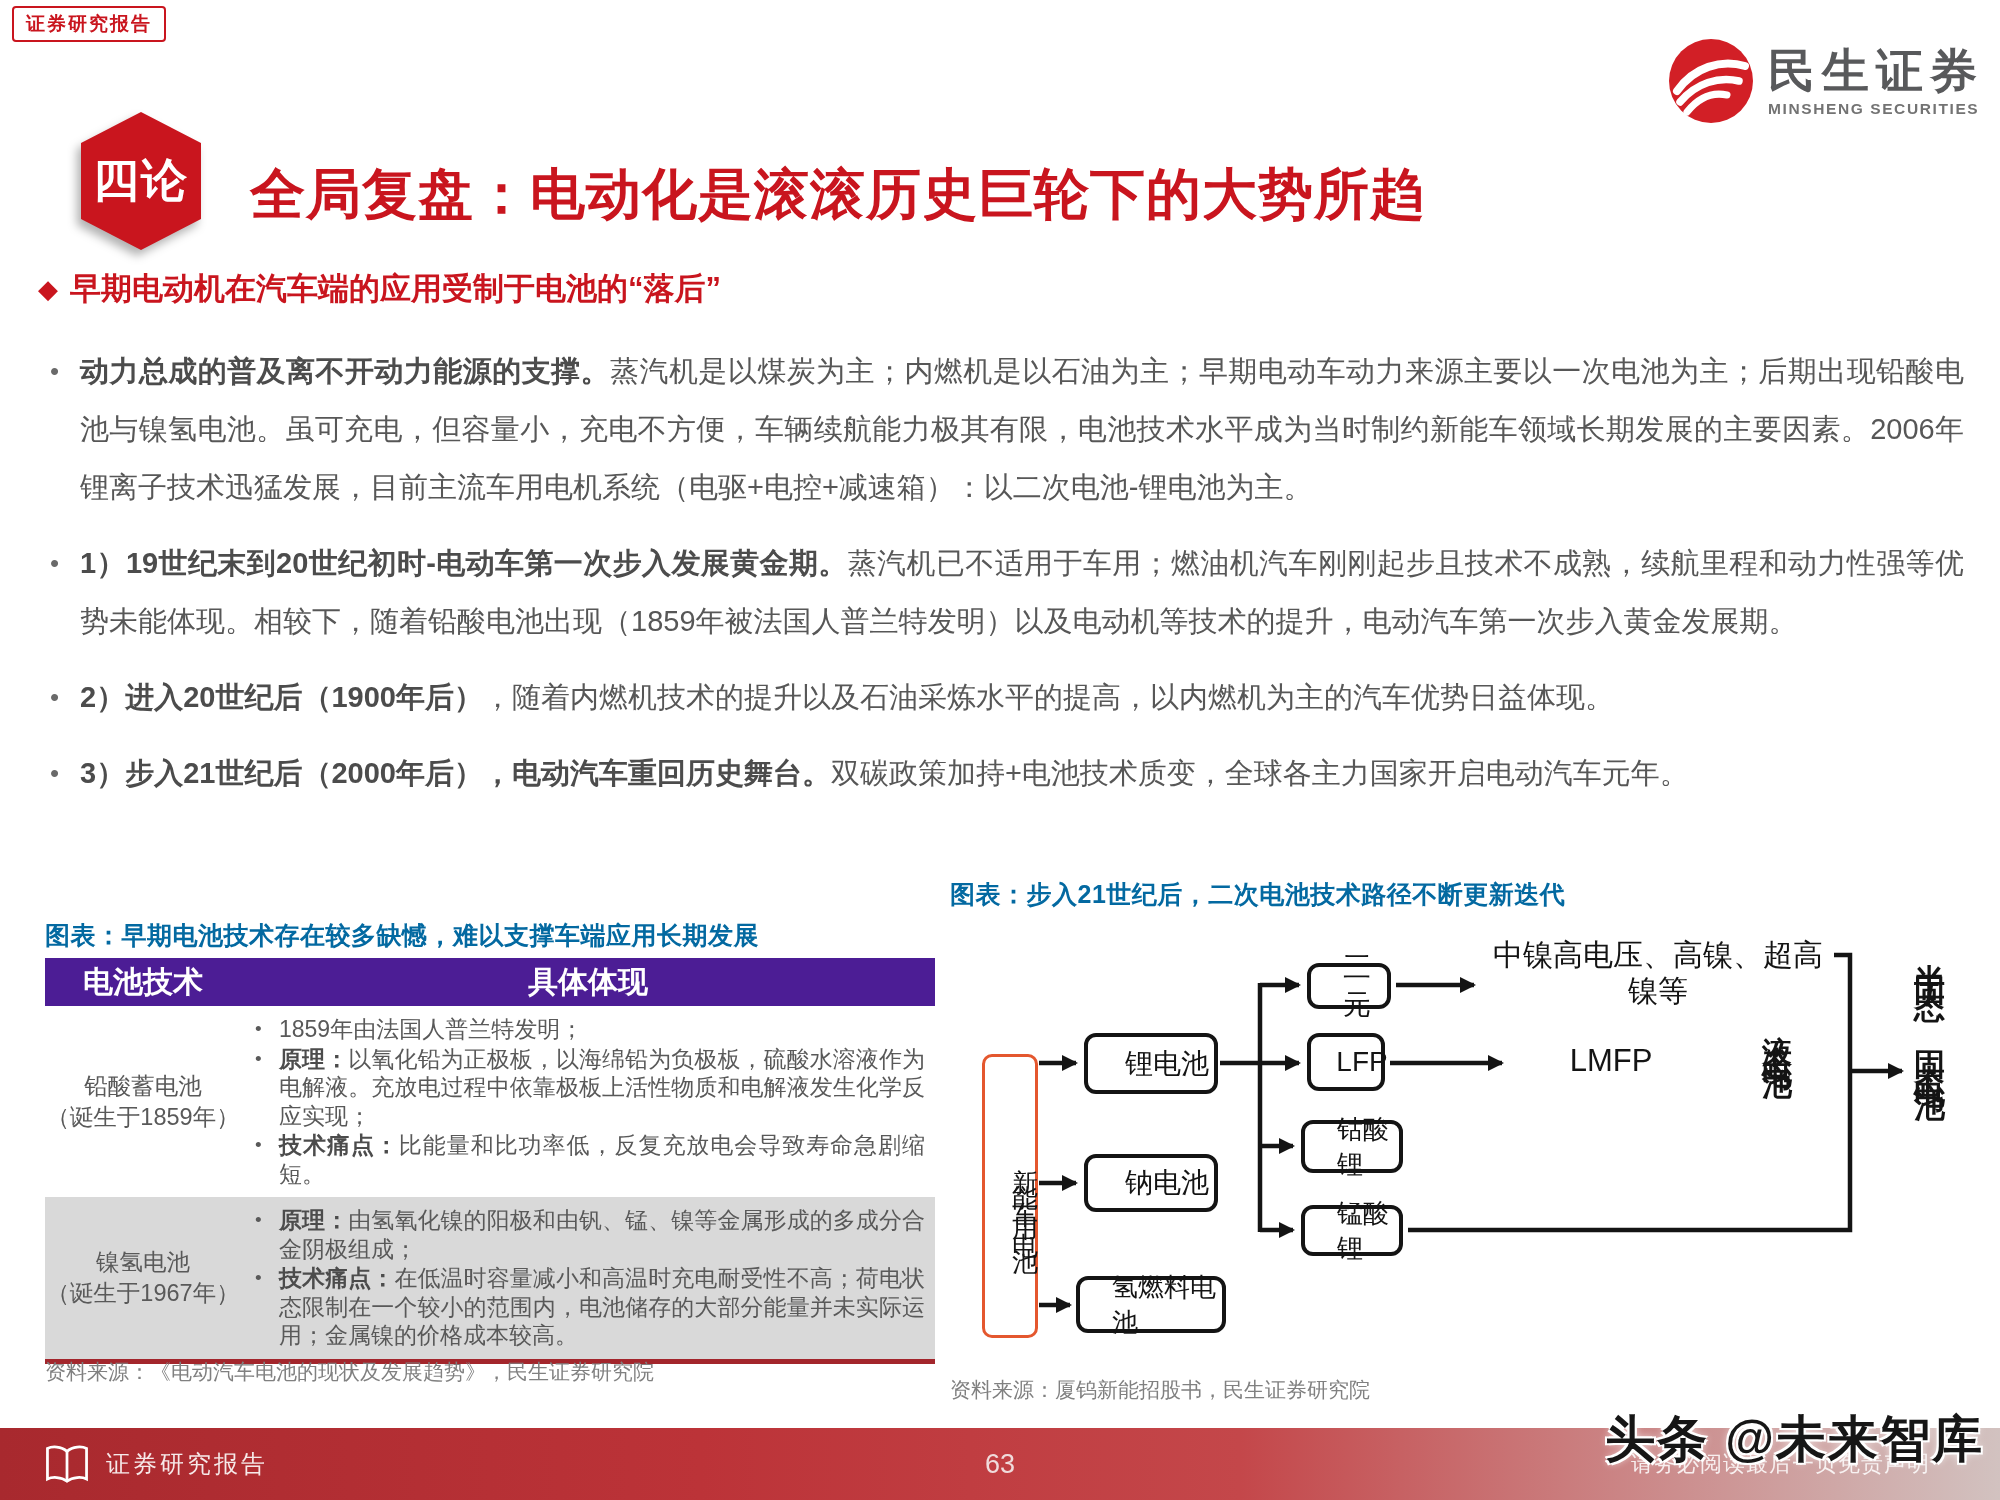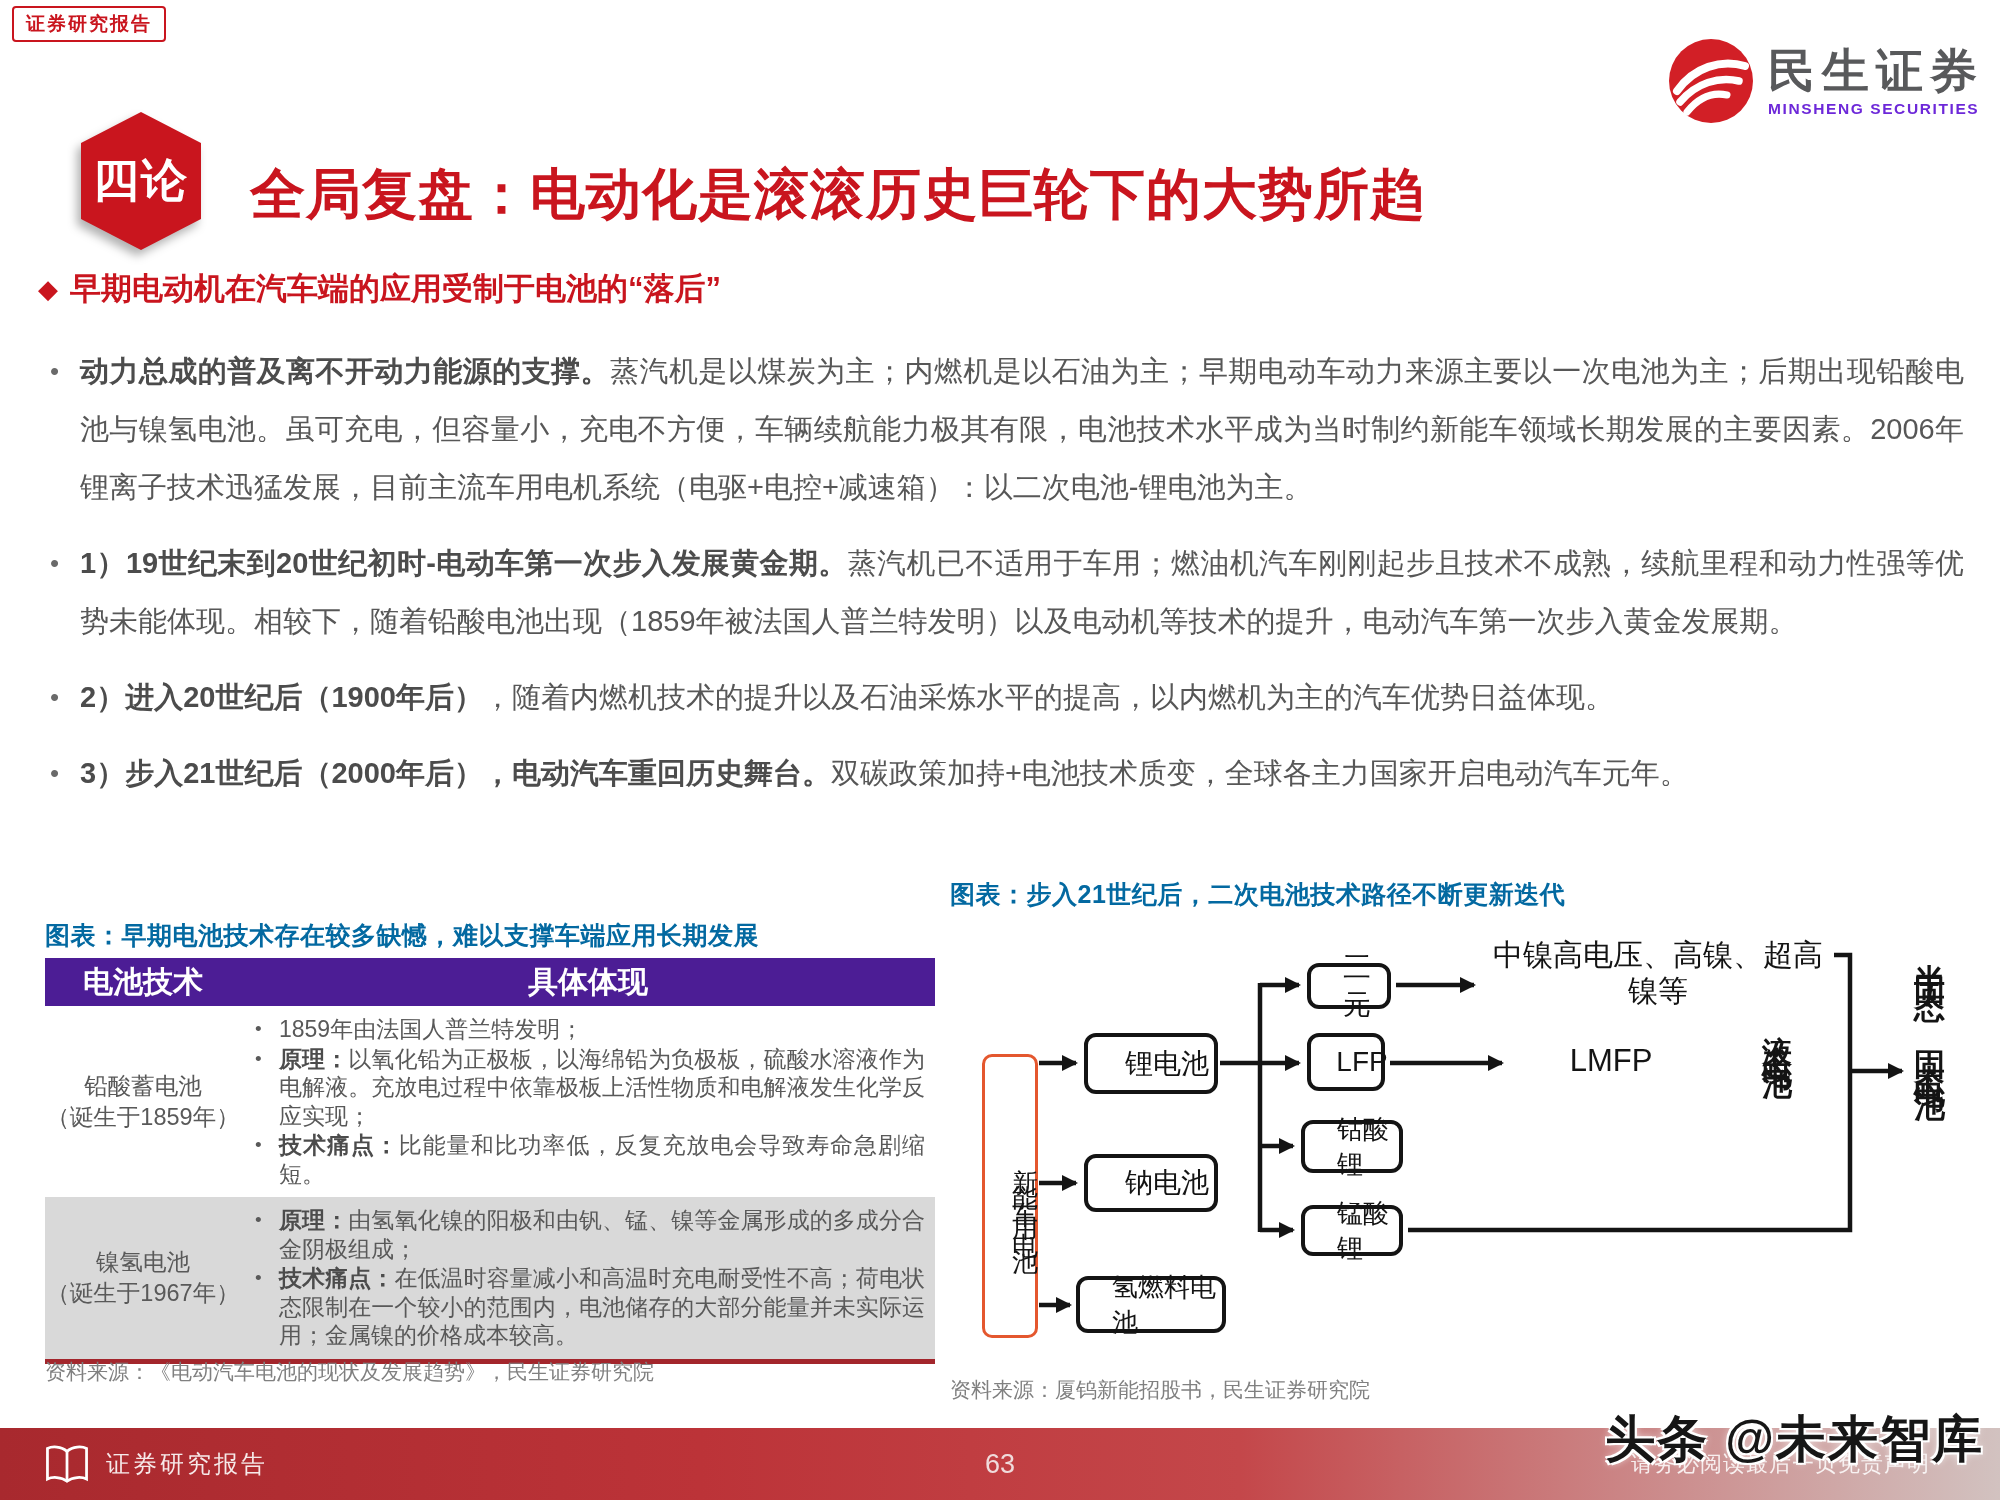--- a/index.html
+++ b/index.html
@@ -20,21 +20,21 @@
     position:absolute; inset:0; display:flex; align-items:center; justify-content:center;
     color:#fff; font-size:46px; font-weight:bold; letter-spacing:2px;
   }
   .main-title {
     position:absolute; left:250px; top:152px; width:1500px; color:#c9151e;
     font-size:55px; font-weight:bold; line-height:84px; letter-spacing:1px;
   }
   
   .logo { position:absolute; left:1668px; top:38px; display:flex; align-items:center; gap:14px; }
   .logo-text .cn { font-size:47px; font-weight:bold; color:#58595b; letter-spacing:7px; line-height:52px;font-family:Liberation Serif, serif; }
-  .logo-text .en { font-size:15.5px; font-weight:bold; color:#6d28d9; letter-spacing:1.6px; margin-top:3px; }
+  .logo-text .en { font-size:15.5px; font-weight:bold; color:#737373; letter-spacing:1.6px; margin-top:3px; }
   
   .section-heading {
     position:absolute; left:38px; top:268px; display:flex; align-items:center; gap:12px;
     color:#c9151e; font-size:31px; font-weight:bold;
   }
   .section-heading .diamond { font-size:26px; line-height:1; }
   
   .body-text { position:absolute; left:48px; top:342px; width:1916px; }
   .para {
     position:relative; padding-left:32px; color:#575757; font-size:29px; line-height:58px;

